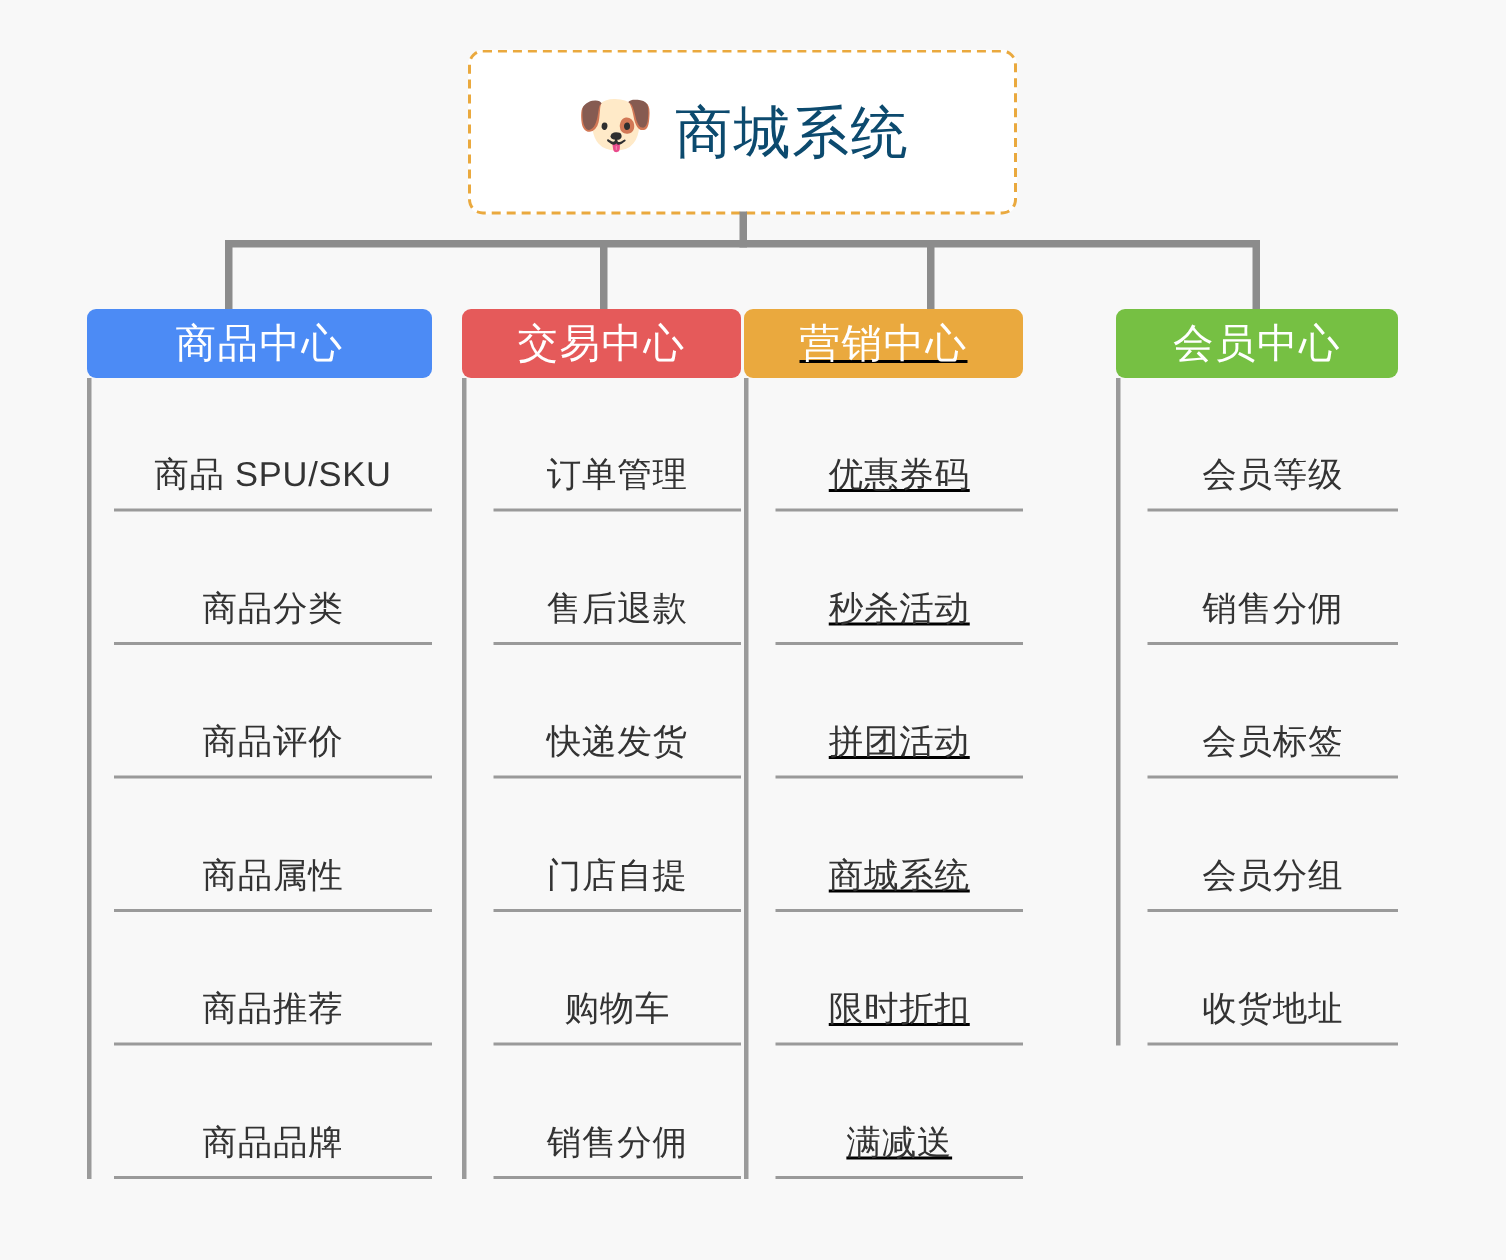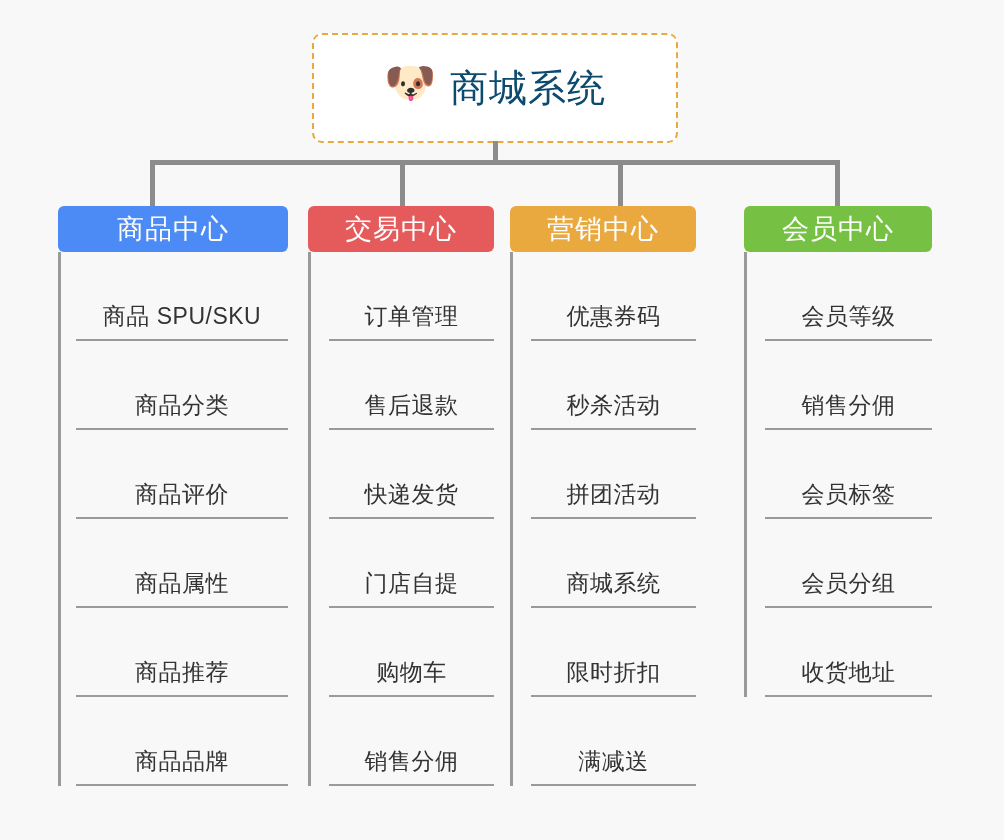--- a/index.html
+++ b/index.html
@@ -79,21 +79,21 @@
   .conn-drop.d3 { left: 618px; }
   .conn-drop.d4 { left: 835px; }
 
   
   .branch {
     position: absolute;
     top: 206px;
   }
   .branch.b1 { left: 58px;  width: 230px; }
   .branch.b2 { left: 308px; width: 186px; font-family: Liberation Mono, monospace; }
-  .branch.b3 { left: 510px; width: 186px; }
+  .branch.b3 { left: 496px; width: 186px; text-decoration: underline; }
   .branch.b4 { left: 744px; width: 188px; font-family: Liberation Mono, monospace; }
 
   .branch-header {
     height: 46px;
     border-radius: 6px;
     display: flex;
     align-items: center;
     justify-content: center;
     color: #ffffff;
     font-size: 27px;

